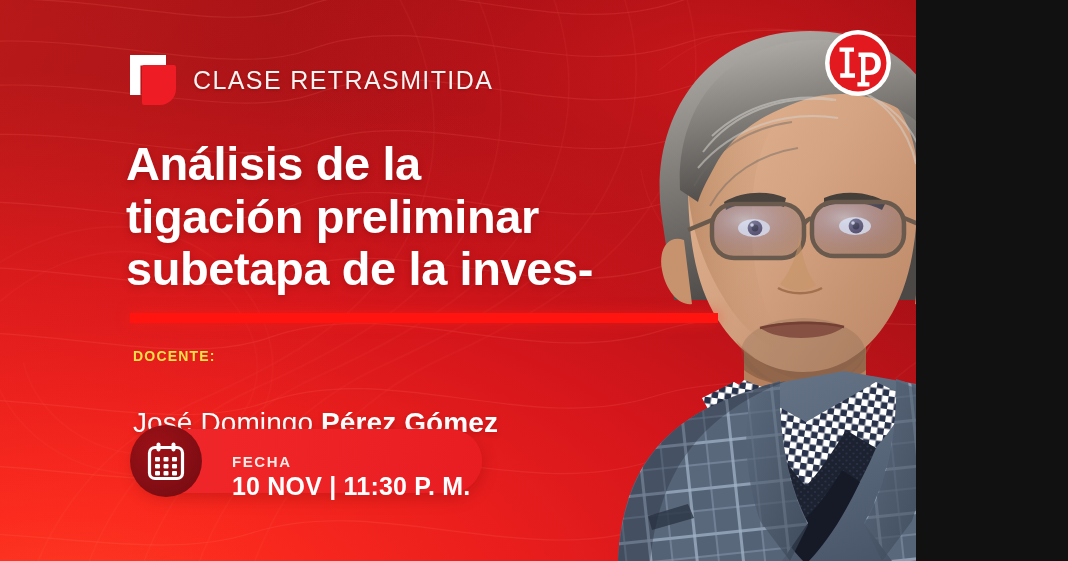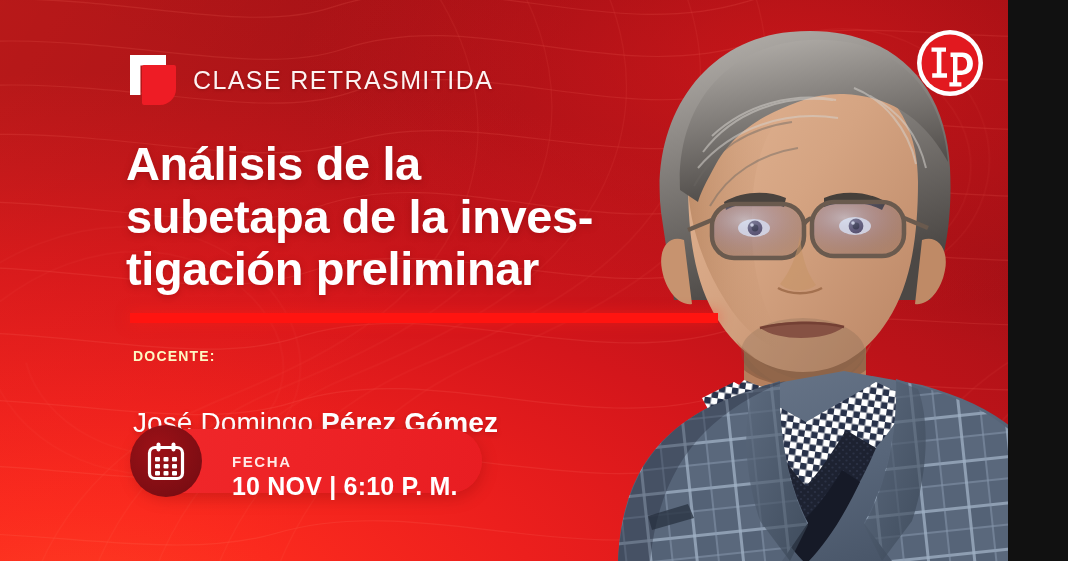--- a/index.html
+++ b/index.html
@@ -2,21 +2,21 @@
 <html><head>
 <meta charset="utf-8">
 <style>
   * { margin:0; padding:0; box-sizing:border-box; }
   html,body{
     background:#111;
     font-family:"Liberation Sans", sans-serif;
   }
   .banner{
     position:relative;
-    width:1008px;
+    width:916px;
     height:561px;
     overflow:hidden;
     background:#c8191c;
     text-decoration:underline;
   }
 
   
   .bg-base{
     position:absolute; inset:0;
     background:
@@ -104,21 +104,21 @@
     position:absolute;
     top:313px; left:0;
     width:588px; height:10px;
     background:#ff1410;
     box-shadow:0 0 14px rgba(255,30,20,.55);
   }
 
   
   .teacher{ position:absolute; top:348px; left:3px; }
   .teacher-label{
-    color:#fef9c3;
+    color:#fde047;
     font-size:14px;
     font-weight:700;
     letter-spacing:1.2px;
     margin-bottom:12px;
   }
   .teacher-name{
     color:#ffffff;
     font-size:28px;
     font-weight:400;
     letter-spacing:.1px;
@@ -343,22 +343,22 @@
     <div class="kicker">
       <span class="kicker-mark">
         <span class="corner"></span>
         <span class="blob"></span>
       </span>
       <span class="kicker-text">CLASE RETRASMITIDA</span>
     </div>
 
     <h1 class="title">
       <span class="ln">Análisis de la</span>
+      <span class="ln">tigación preliminar</span>
       <span class="ln">subetapa de la inves-</span>
-      <span class="ln">tigación preliminar</span>
     </h1>
 
     <div class="divider"></div>
 
     <div class="teacher">
       <div class="teacher-label">DOCENTE:</div>
       <div class="teacher-name"><span>José Domingo </span><b>Pérez Gómez</b></div>
     </div>
 
     <div class="datepill">
@@ -377,21 +377,21 @@
             <rect x="17.5" y="23" width="5" height="4.6" rx="1"></rect>
             <rect x="26" y="23" width="5" height="4.6" rx="1"></rect>
             <rect x="9" y="30" width="5" height="4.6" rx="1"></rect>
             <rect x="17.5" y="30" width="5" height="4.6" rx="1"></rect>
             <rect x="26" y="30" width="5" height="4.6" rx="1"></rect>
           </g>
         </svg>
       </span>
       <span class="date-text">
         <span class="date-label" style="display:block">FECHA</span>
-        <span class="date-value" style="display:block">10 NOV | 6:10 P. M.</span>
+        <span class="date-value" style="display:block">10 NOV | 11:30 P. M.</span>
       </span>
     </div>
   </div>
 
   <div class="brand">
     <svg viewBox="0 0 72 72">
       <circle cx="36" cy="36" r="33" fill="#ffffff"></circle>
       <circle cx="36" cy="36" r="28.5" fill="#e2191f"></circle>
       <g fill="#ffffff">
 

